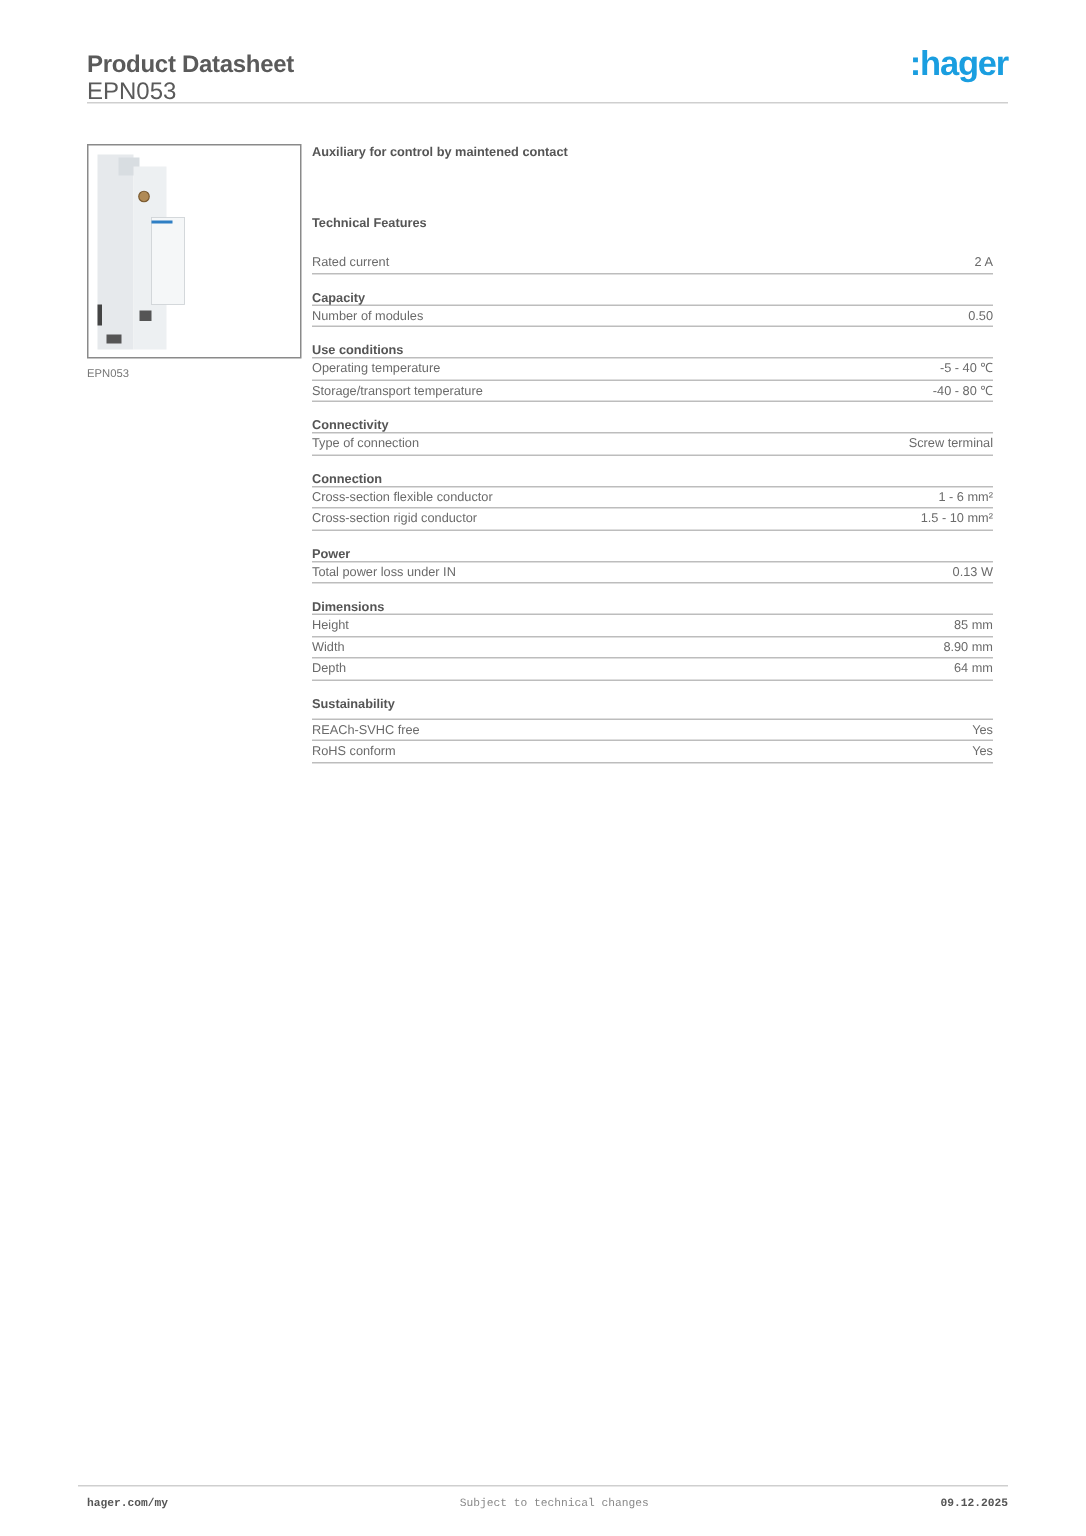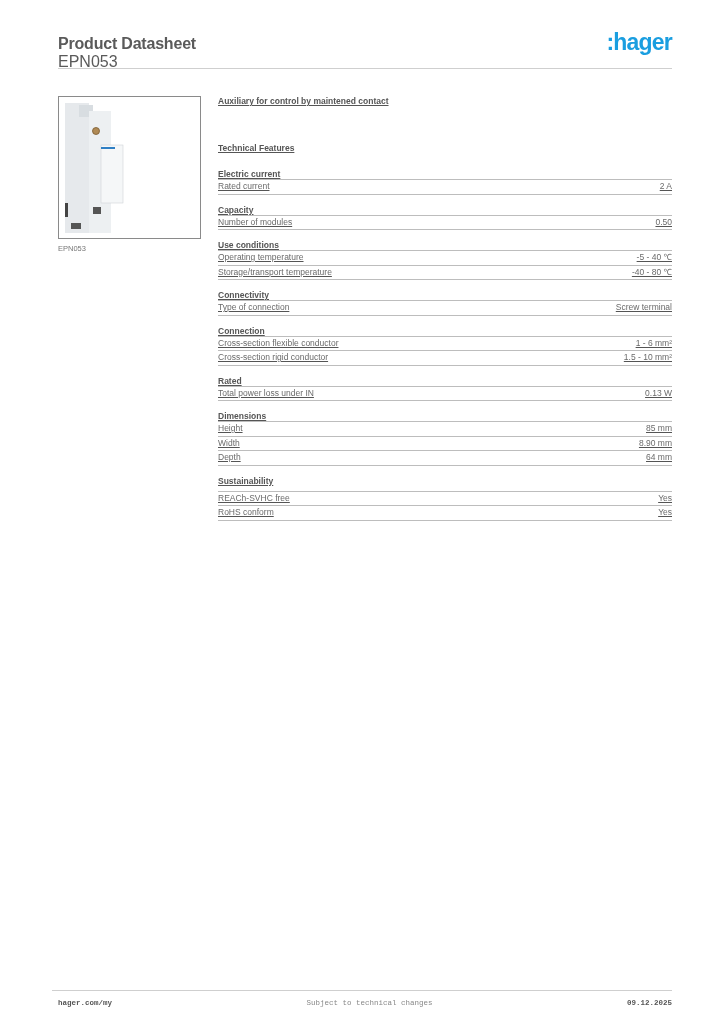--- a/index.html
+++ b/index.html
@@ -8,21 +8,21 @@
 
     .header { position: absolute; left: 58px; top: 22px; }
     .header .title { font-size: 16px; font-weight: bold; color: #5a5a5a; line-height: 18px; letter-spacing: -0.2px; margin-top: 13px; }
     .header .subtitle { font-size: 16px; color: #5a5a5a; line-height: 18px; }
     .logo { position: absolute; right: 52px; top: 29px; font-size: 23px; font-weight: bold; color: #1a9ee0; letter-spacing: -0.8px; line-height: 26px; }
     .header-rule { position: absolute; left: 58px; right: 52px; top: 68px; height: 1px; background: #cfcfcf; }
 
     .image-box { position: absolute; left: 58px; top: 96px; width: 143px; height: 143px; border: 1px solid #8a8a8a; background: #fff; overflow: hidden; }
     .image-caption { position: absolute; left: 58px; top: 244px; font-size: 7.5px; color: #777; }
 
-    .content { position: absolute; left: 218px; top: 96px; width: 454px; text-decoration: underline; }
+    .content { position: absolute; left: 208px; top: 96px; width: 454px; }
     .desc { font-size: 8.5px; font-weight: bold; color: #555; height: 22px; padding-top: 0px; }
     .tech-title { font-size: 8.5px; font-weight: bold; color: #555; margin-top: 25px; height: 25px; }
     .section { margin-bottom: 9px; }
     .section-title { font-size: 8.5px; font-weight: bold; color: #555; height: 12px; line-height: 12px; border-bottom: 1px solid #bdbdbd; }
     .row { display: flex; justify-content: space-between; font-size: 8.5px; color: #6a6a6a; height: 14.5px; line-height: 13px; border-bottom: 1px solid #bdbdbd; }
     .row .val { text-align: center; }
 
     .footer-rule { position: absolute; left: 52px; right: 52px; top: 990px; height: 1px; background: #cfcfcf; }
     .footer { position: absolute; left: 58px; right: 52px; top: 999px; font-size: 7.5px; display: flex; justify-content: space-between; font-family: Liberation Mono, monospace; }
     .footer .left { font-weight: bold; color: #555; }
@@ -52,21 +52,20 @@
     <rect x="6" y="106" width="3" height="14" fill="#444"></rect>
   </svg>
 </div>
 <div class="image-caption">EPN053</div>
 
 <div class="content">
   <div class="desc">Auxiliary for control by maintened contact</div>
   <div class="tech-title">Technical Features</div>
 
   <div class="section">
-    <div class="section-title">Electric current</div>
     <div class="row">
         <span>Rated current</span>
         <span class="val">2 A</span>
       </div>
   </div>
 
   <div class="section">
     <div class="section-title">Capacity</div>
     <div class="row">
         <span>Number of modules</span>
@@ -100,21 +99,21 @@
         <span>Cross-section flexible conductor</span>
         <span class="val">1 - 6 mm²</span>
       </div>
     <div class="row">
         <span>Cross-section rigid conductor</span>
         <span class="val">1.5 - 10 mm²</span>
       </div>
   </div>
 
   <div class="section">
-    <div class="section-title">Rated</div>
+    <div class="section-title">Power</div>
     <div class="row">
         <span>Total power loss under IN</span>
         <span class="val">0.13 W</span>
       </div>
   </div>
 
   <div class="section">
     <div class="section-title">Dimensions</div>
     <div class="row">
         <span>Height</span>

